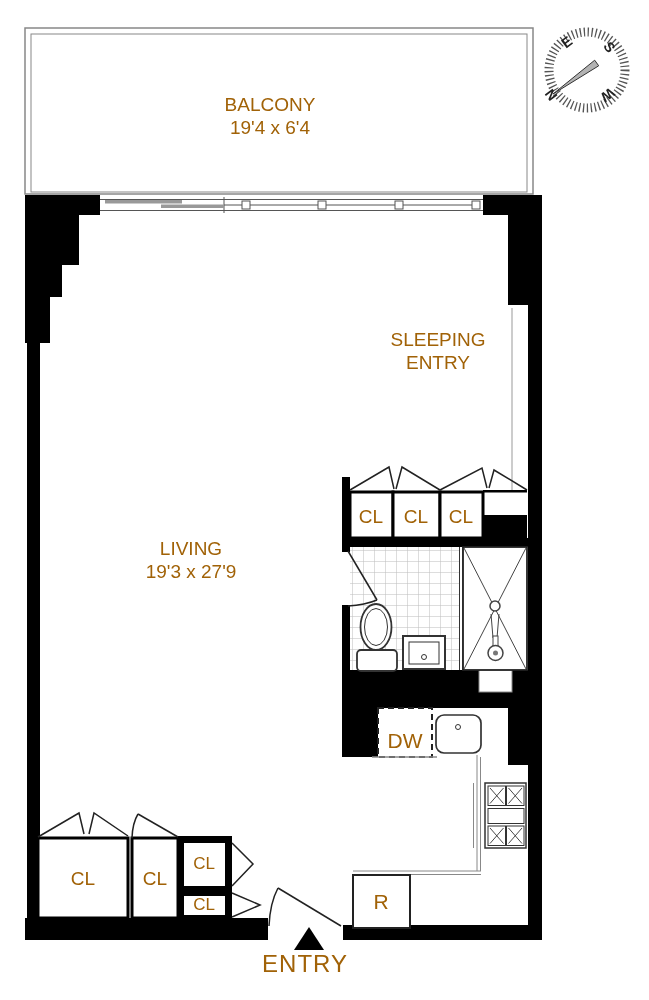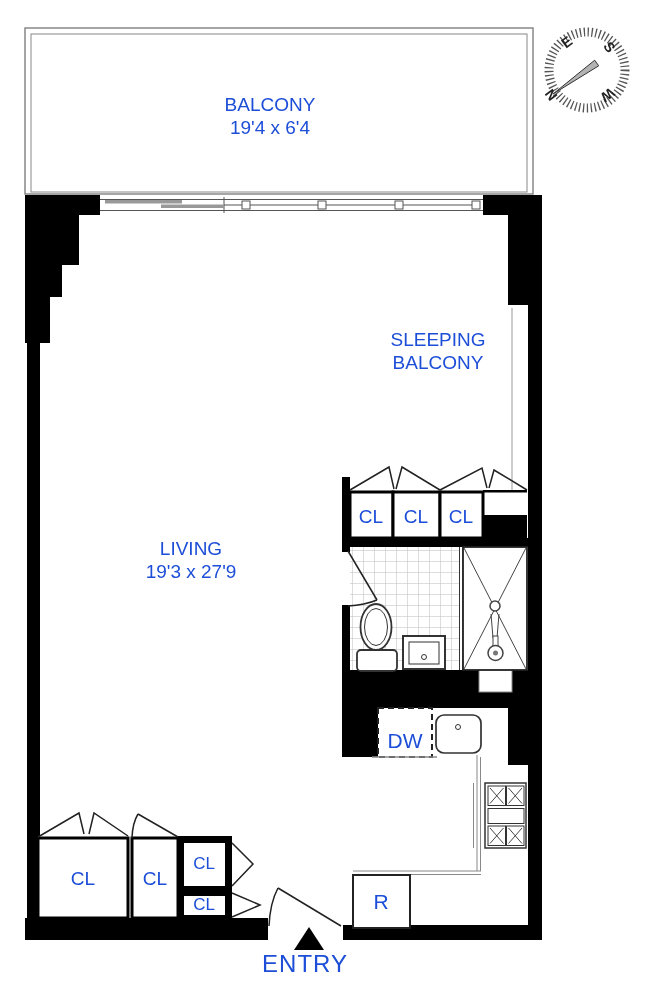--- a/index.html
+++ b/index.html
@@ -3,21 +3,21 @@
 <meta charset="utf-8">
 <style>
   html,body{margin:0;padding:0;background:#fff;}
   .plan{
     position:relative;width:649px;height:1000px;background:#ffffff;
     font-family:"Liberation Sans", sans-serif;color:#111;overflow:hidden;
   }
   .plan svg{position:absolute;left:0;top:0;}
   .lbl{
     position:absolute;transform:translate(-50%,-50%);
-    text-align:center;font-size:19px;line-height:23px;color:#1d4ed8;
+    text-align:center;font-size:19px;line-height:23px;color:#a16207;
     white-space:nowrap;
   }
   .lbl.wrap{white-space:normal;width:130px;}
   .lbl.small{font-size:17px;line-height:18px;}
   .lbl.med{font-size:21px;}
   .lbl.big{font-size:24px;letter-spacing:1px;}
   .compass-letter{
     position:absolute;transform-origin:center;
     font-size:14px;font-weight:bold;color:#222;
   }
@@ -192,21 +192,21 @@
     <polygon points="553,94 594.7,60.2 598.7,65.8" fill="#b3b3b3" stroke="#333" stroke-width="1"></polygon>
   </g>
 </svg>
 
   <div class="lbl" style="left:270px;top:116px">
     <div>BALCONY</div>
     <div>19'4 x 6'4</div>
   </div>
 
   <div class="lbl wrap" style="left:438px;top:351px">
-    <div>SLEEPING BALCONY</div>
+    <div>SLEEPING ENTRY</div>
   </div>
 
   <div class="lbl" style="left:191px;top:560px">
     <div>LIVING</div>
     <div>19'3 x 27'9</div>
   </div>
 
 
   <div class="lbl" style="left:371px;top:516px">CL</div>
   <div class="lbl" style="left:416px;top:516px">CL</div>

